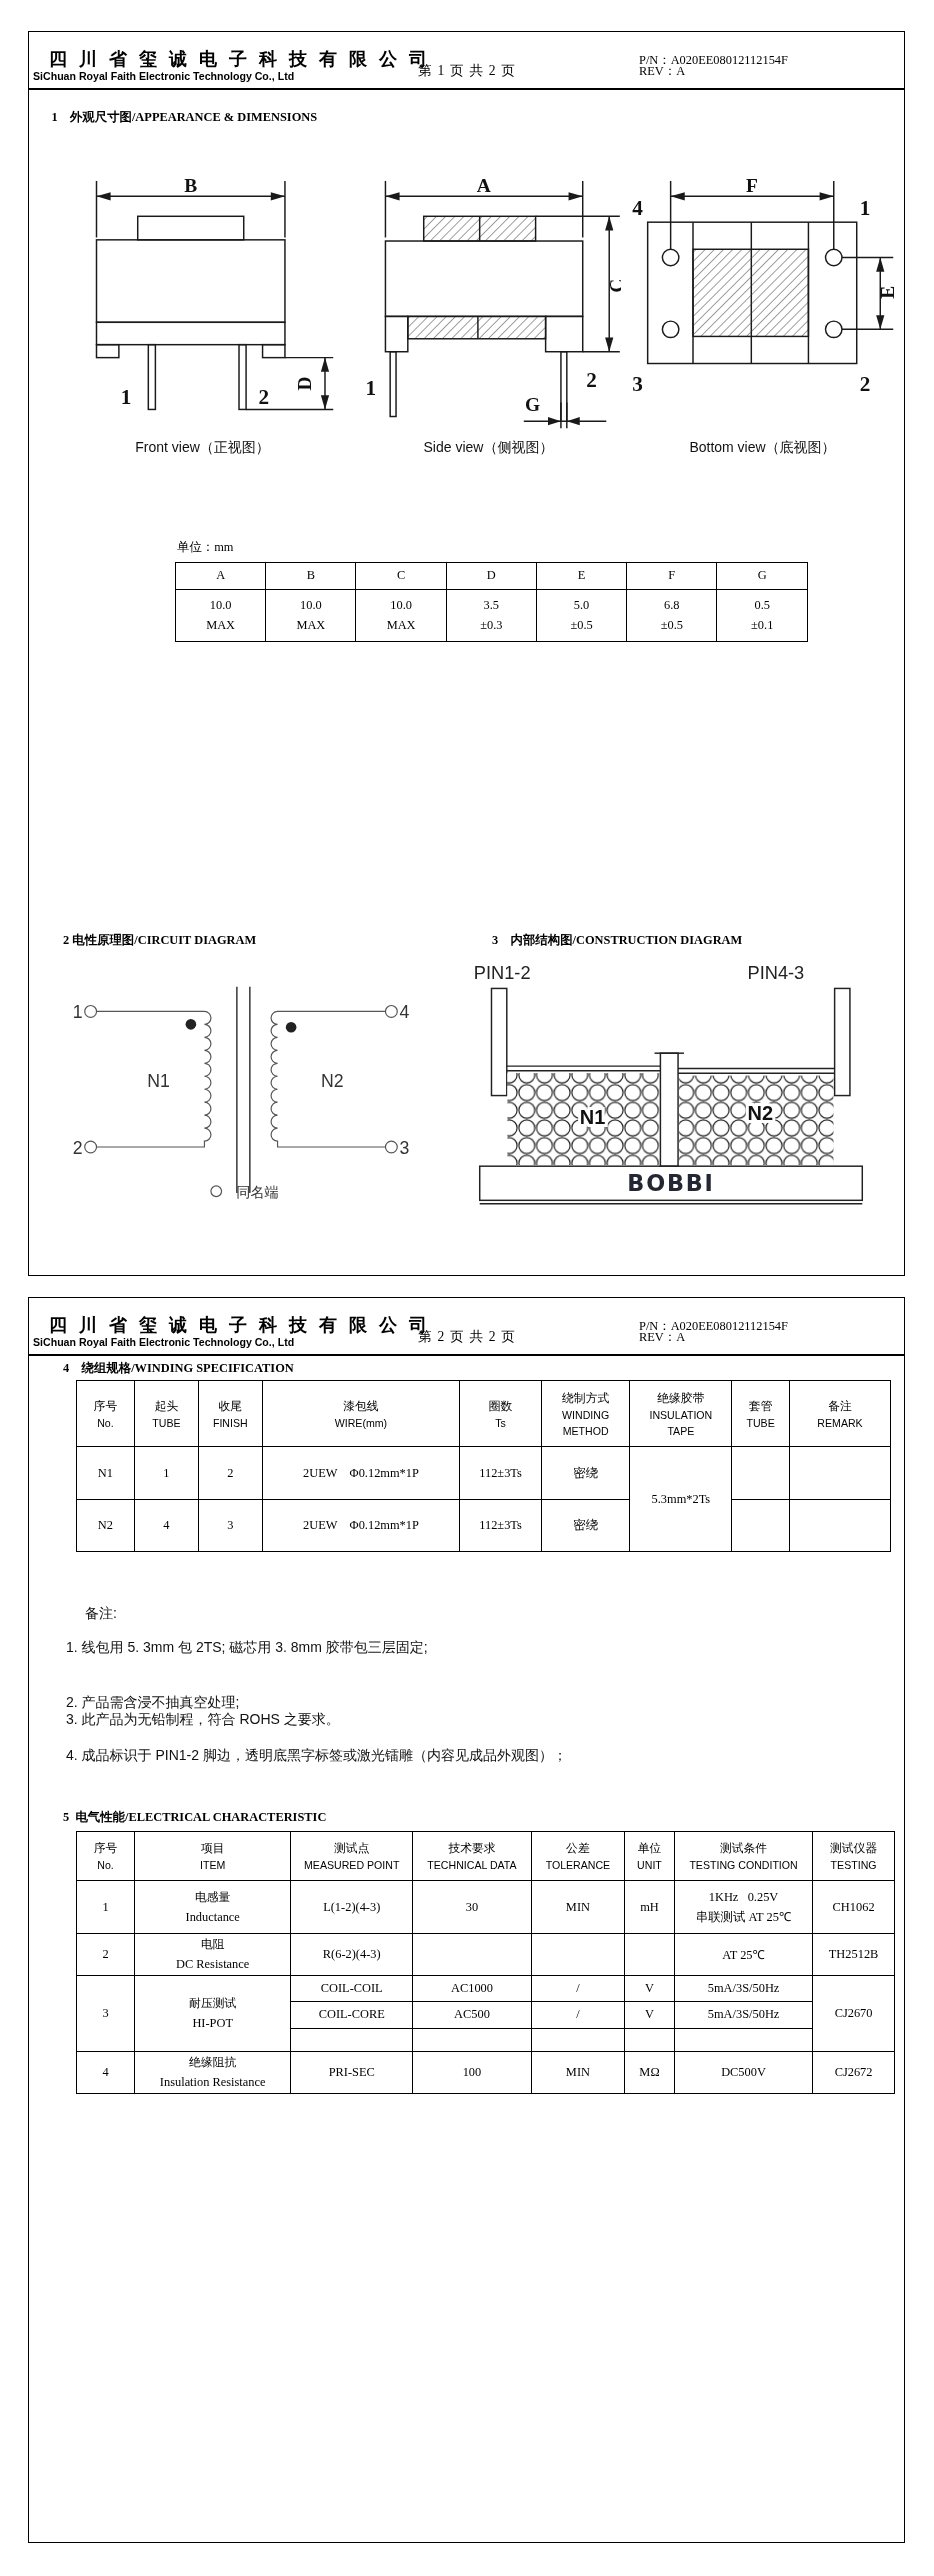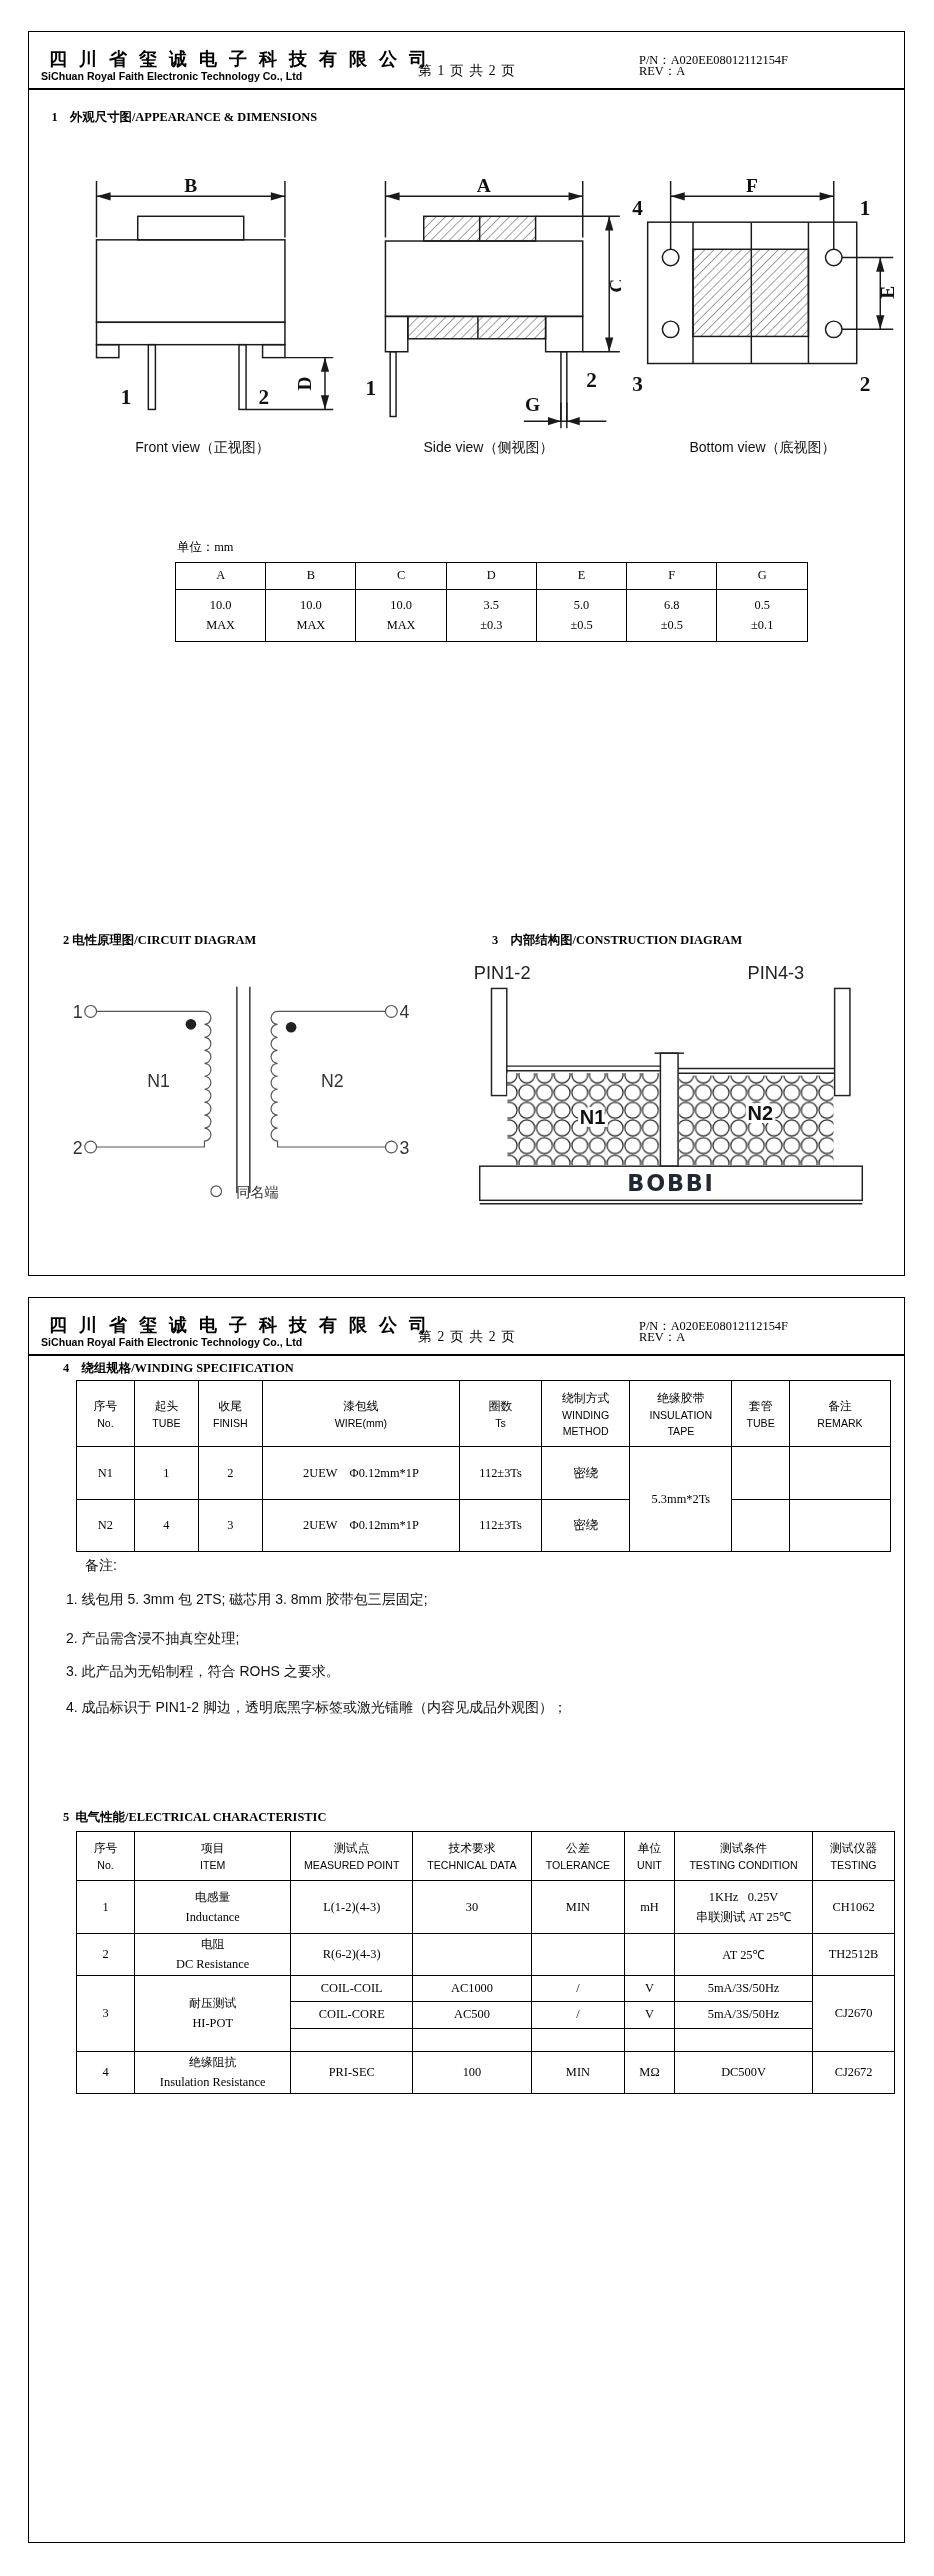--- a/index.html
+++ b/index.html
@@ -15,21 +15,21 @@
   #page1 { top:31px;  height:1245px; }
   #page2 { top:1297px; height:1246px; }
 
   .page-header { position:absolute; left:0; top:0; width:100%; height:58px; border-bottom:2.4px solid #000; }
   .company-cn {
     position:absolute; left:20px; top:8.2px;
     font-family:"Liberation Sans", sans-serif; font-weight:bold;
     font-size:18px; letter-spacing:3.5px; white-space:nowrap;margin-top:7px;
   }
   .company-en {
-    position:absolute; left:12px; top:38px;
+    position:absolute; left:4px; top:38px;
     font-family:"Liberation Sans", sans-serif; font-weight:bold; font-size:10.6px;
   }
   .page-indicator { position:absolute; left:389px; top:29.5px; font-size:13.6px; letter-spacing:1.2px; }
   .pn-line  { position:absolute; left:610px; top:20px; font-size:12.4px; white-space:pre; }
   .rev-line { position:absolute; left:610px; top:31px; font-size:12.4px; white-space:pre; }
 
   .sec-title { position:absolute; font-weight:bold; font-size:12.4px; white-space:pre;font-family:Liberation Serif, serif; }
 
   .fig { position:absolute; }
   .fig-caption {
@@ -53,21 +53,21 @@
 
   .ckt-lbl { font:30px "Liberation Sans", sans-serif; fill:#333; }
   .ckt-legend { font:24px "Liberation Sans", sans-serif; fill:#333; }
   .cons-lbl { font:31px "Liberation Sans", sans-serif; fill:#222; }
   .cons-n {
     font:bold 34px "Liberation Sans", sans-serif; fill:#111;
     paint-order:stroke; stroke:#ffffff; stroke-width:10px;
   }
   .bobbin-txt { font:bold 38px "DejaVu Sans", sans-serif; fill:#222733; letter-spacing:3px; }
 
-  .note-line { position:absolute; font-family:"Liberation Sans", sans-serif; font-size:14px; color:#111; white-space:pre; }
+  .note-line { position:absolute; font-family:"Liberation Sans", sans-serif; font-size:14px; color:#111; white-space:pre;margin-top:48px; }
 </style>
 </head>
 <body>
 
 <div class="page" id="page1">
 
   <div class="page-header">
     <div class="company-cn">四 川 省 玺 诚 电 子 科 技 有 限 公 司</div>
     <div class="company-en">SiChuan Royal Faith Electronic Technology Co., Ltd</div>
     <div class="page-indicator">第 1 页 共 2 页</div>
@@ -395,21 +395,21 @@
       <td>112±3Ts</td>
       <td>密绕</td>
       <td></td>
       <td></td>
     </tr>
   </tbody>
     </table>
 
   <div class="note-line" style="left:56px; top:259px;">备注:</div>
   <div class="note-line" style="left:37px; top:293px;">1. 线包用 5. 3mm 包 2TS; 磁芯用 3. 8mm 胶带包三层固定;</div>
-  <div class="note-line" style="left:37px; top:332px;">2. 产品需含浸不抽真空处理;</div>
+  <div class="note-line" style="left:37px; top:348px;">2. 产品需含浸不抽真空处理;</div>
   <div class="note-line" style="left:37px; top:365px;">3. 此产品为无铅制程，符合 ROHS 之要求。</div>
   <div class="note-line" style="left:37px; top:401px;">4. 成品标识于 PIN1-2 脚边，透明底黑字标签或激光镭雕（内容见成品外观图）；</div>
 
   <div class="sec-title" style="left:34px; top:471px;margin-top:40px;">5  电气性能/ELECTRICAL CHARACTERISTIC</div>
 
   <table class="doc-table" style="left:47px; top:533px; width:819px;">
     <colgroup>
       <col style="width:7.1%">
         <col style="width:19.1%">
         <col style="width:14.9%">

